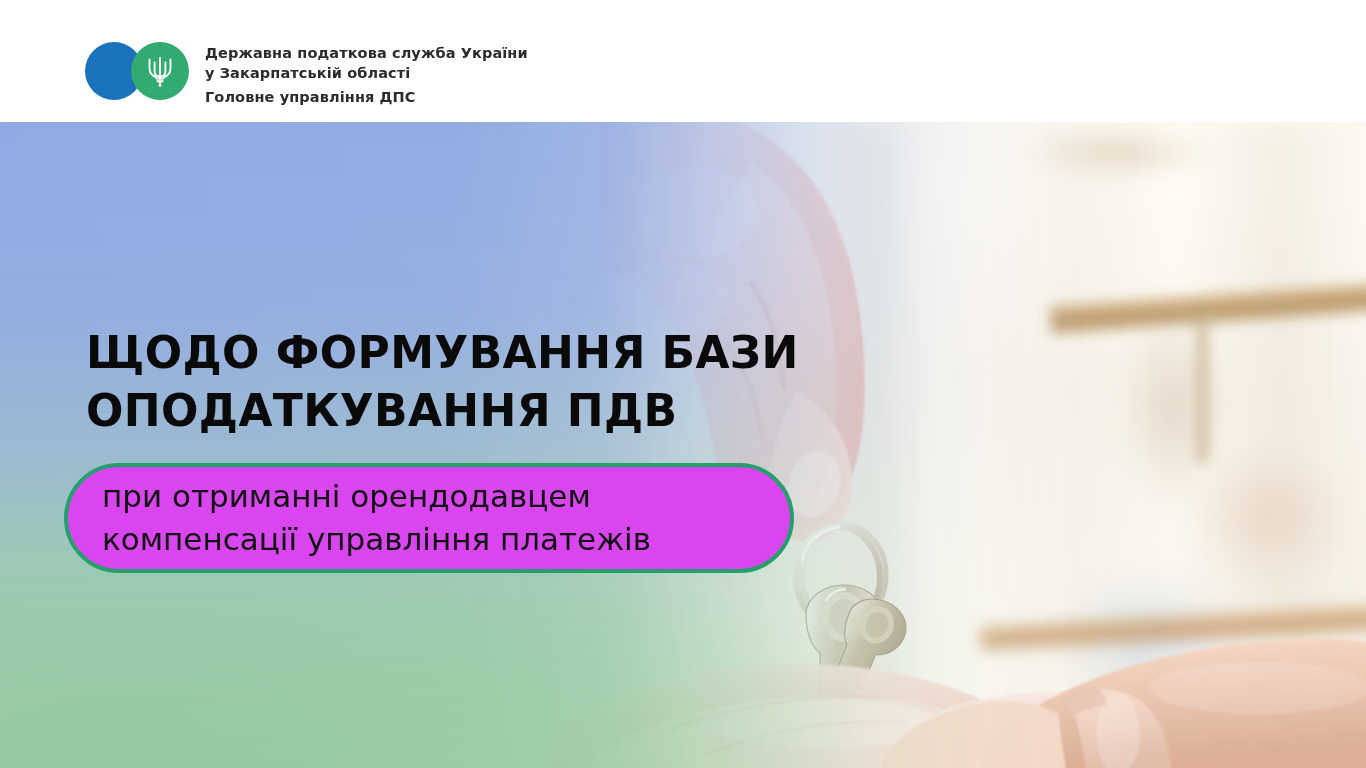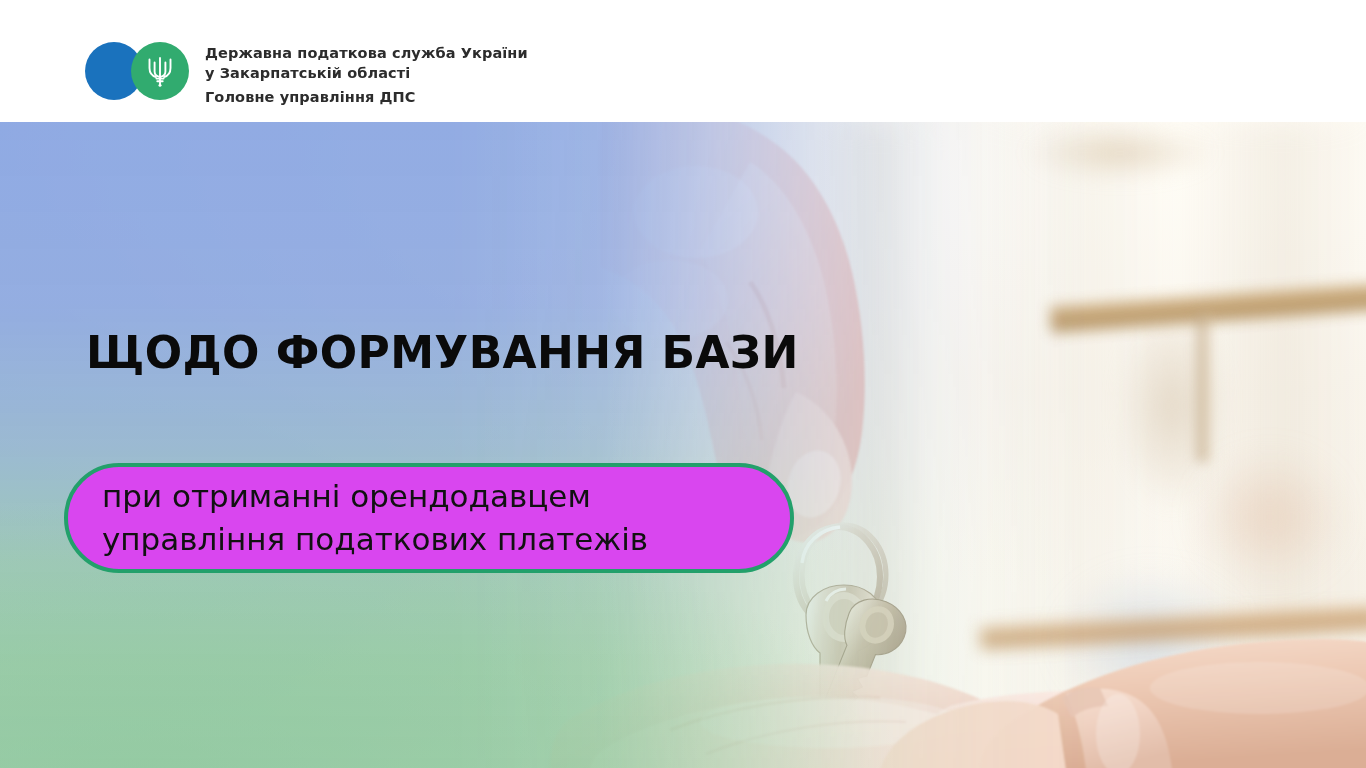--- a/index.html
+++ b/index.html
@@ -445,25 +445,26 @@
     </div>
 
     <div class="tint"></div>
     <div class="tint-green"></div>
   </div>
 
   <div class="content">
 
     <div class="headline">
       <span class="hl-line">ЩОДО ФОРМУВАННЯ БАЗИ</span>
+      <span class="hl-line">ОПОДАТКУВАННЯ ПДВ</span>
     </div>
 
     <div class="subtitle-pill">
       <span class="sub-line">при отриманні орендодавцем</span>
-      <span class="sub-line">управління податкових платежів</span>
+      <span class="sub-line">компенсації управління платежів</span>
     </div>
   </div>
 
   <div class="header">
     <div class="logo-block">
 
       <div class="emblem">
         <div class="circle blue"></div>
         <div class="circle green"></div>
         <div class="trident">

